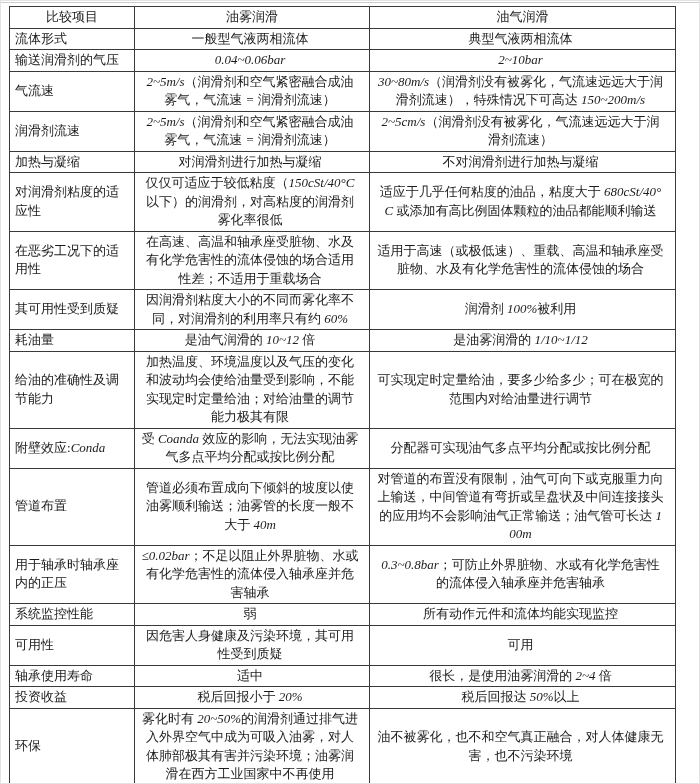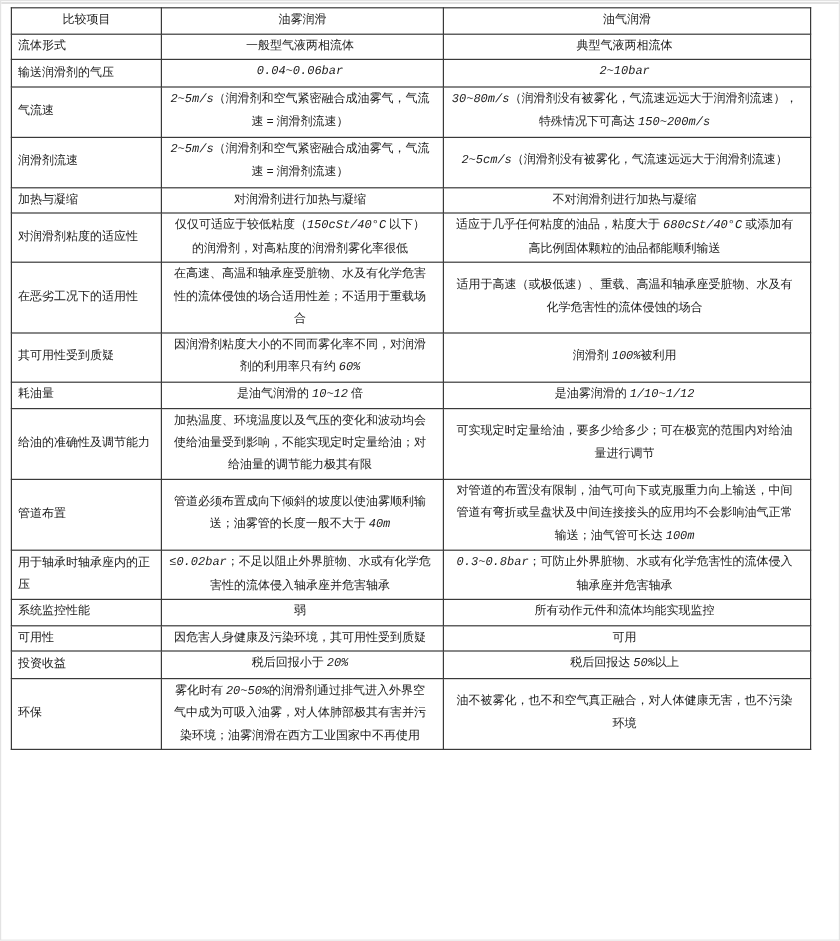--- a/index.html
+++ b/index.html
@@ -24,42 +24,42 @@
     background:var(--rule-color);
   }
   table.cmp{
     position:absolute;left:8px;top:5px;
     width:666px;
     border-collapse:collapse;
     table-layout:fixed;
   }
   table.cmp th,table.cmp td{
     border:1px solid var(--border-color);
-    font-size:10px;
+    font-size:13px;
     line-height:18.5px;
     font-weight:normal;
     vertical-align:middle;
     text-align:left;
     word-break:break-all;
     color:var(--text-color);
   }
   table.cmp thead th{
     text-align:center;
     padding:1px 4px;
     height:20px;
   }
   table.cmp tbody th.row-label{
     padding:1px 4px 1px 5px;
   }
   table.cmp tbody td{
     padding:1px 10px 1px 6px;
     text-align:center;
   }
   table.cmp i{
-    font-family:Liberation Mono, monospace;
+    font-family:Liberation Serif, serif;
     font-style:italic;
   }
 </style>
 </head>
 <body>
 
 <div class="page">
   <div class="top-rule"></div>
 
   <table class="cmp">
@@ -120,40 +120,50 @@
           <th class="row-label">耗油量</th>
           <td>是油气润滑的 <i>10~12</i> 倍</td>
           <td>是油雾润滑的 <i>1/10~1/12</i></td>
         </tr>
         <tr>
           <th class="row-label">给油的准确性及调节能力</th>
           <td>加热温度、环境温度以及气压的变化和波动均会使给油量受到影响，不能实现定时定量给油；对给油量的调节能力极其有限</td>
           <td>可实现定时定量给油，要多少给多少；可在极宽的范围内对给油量进行调节</td>
         </tr>
         <tr>
+          <th class="row-label">附壁效应:<i>Conda</i></th>
+          <td>受 <i>Coanda</i> 效应的影响，无法实现油雾气多点平均分配或按比例分配</td>
+          <td>分配器可实现油气多点平均分配或按比例分配</td>
+        </tr>
+        <tr>
           <th class="row-label">管道布置</th>
           <td>管道必须布置成向下倾斜的坡度以使油雾顺利输送；油雾管的长度一般不大于 <i>40m</i></td>
           <td>对管道的布置没有限制，油气可向下或克服重力向上输送，中间管道有弯折或呈盘状及中间连接接头的应用均不会影响油气正常输送；油气管可长达 <i>100m</i></td>
         </tr>
         <tr>
           <th class="row-label">用于轴承时轴承座内的正压</th>
           <td><i>≤0.02bar</i>；不足以阻止外界脏物、水或有化学危害性的流体侵入轴承座并危害轴承</td>
           <td><i>0.3~0.8bar</i>；可防止外界脏物、水或有化学危害性的流体侵入轴承座并危害轴承</td>
         </tr>
         <tr>
           <th class="row-label">系统监控性能</th>
           <td>弱</td>
           <td>所有动作元件和流体均能实现监控</td>
         </tr>
         <tr>
           <th class="row-label">可用性</th>
           <td>因危害人身健康及污染环境，其可用性受到质疑</td>
           <td>可用</td>
         </tr>
         <tr>
+          <th class="row-label">轴承使用寿命</th>
+          <td>适中</td>
+          <td>很长，是使用油雾润滑的 <i>2~4</i> 倍</td>
+        </tr>
+        <tr>
           <th class="row-label">投资收益</th>
           <td>税后回报小于 <i>20%</i></td>
           <td>税后回报达 <i>50%</i>以上</td>
         </tr>
         <tr>
           <th class="row-label">环保</th>
           <td>雾化时有 <i>20~50%</i>的润滑剂通过排气进入外界空气中成为可吸入油雾，对人体肺部极其有害并污染环境；油雾润滑在西方工业国家中不再使用</td>
           <td>油不被雾化，也不和空气真正融合，对人体健康无害，也不污染环境</td>
         </tr>
       </tbody>

